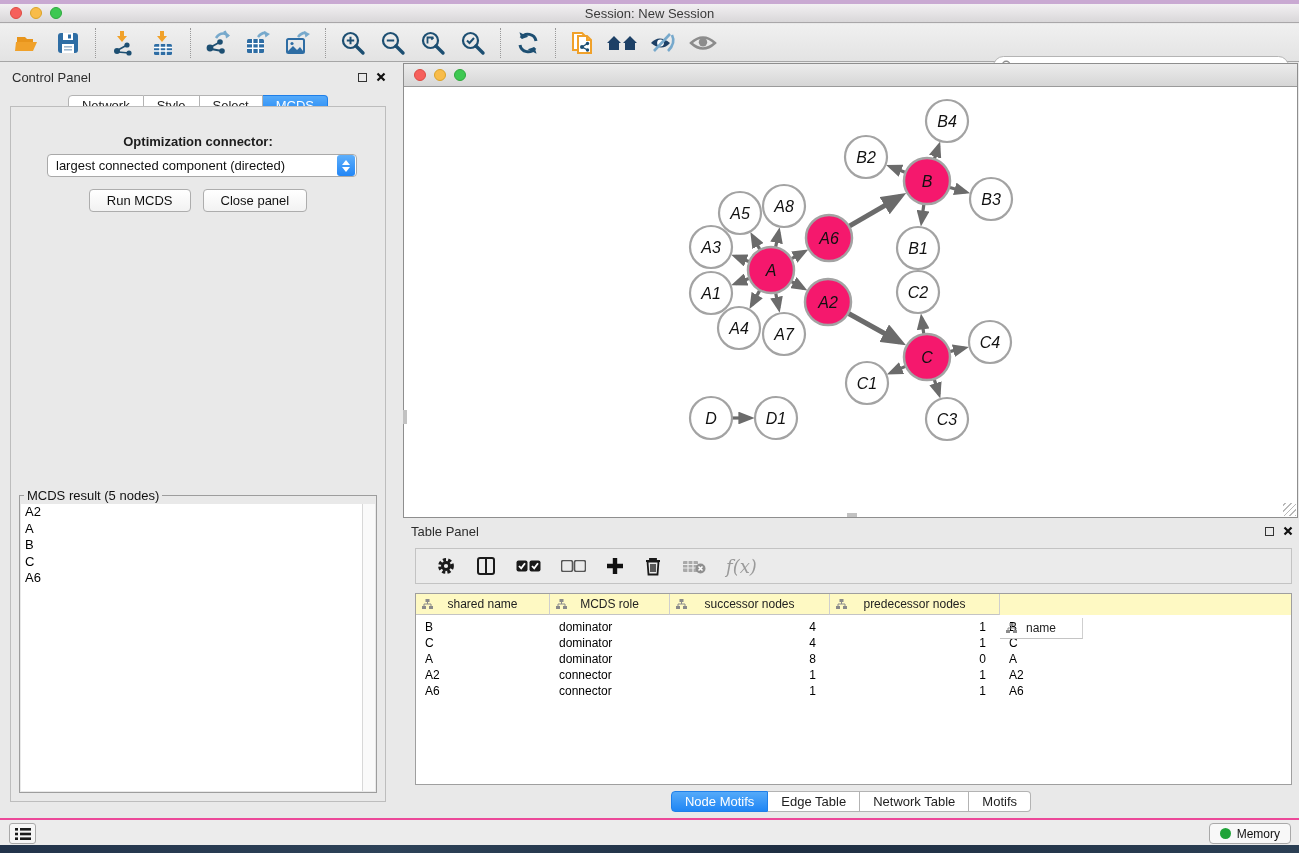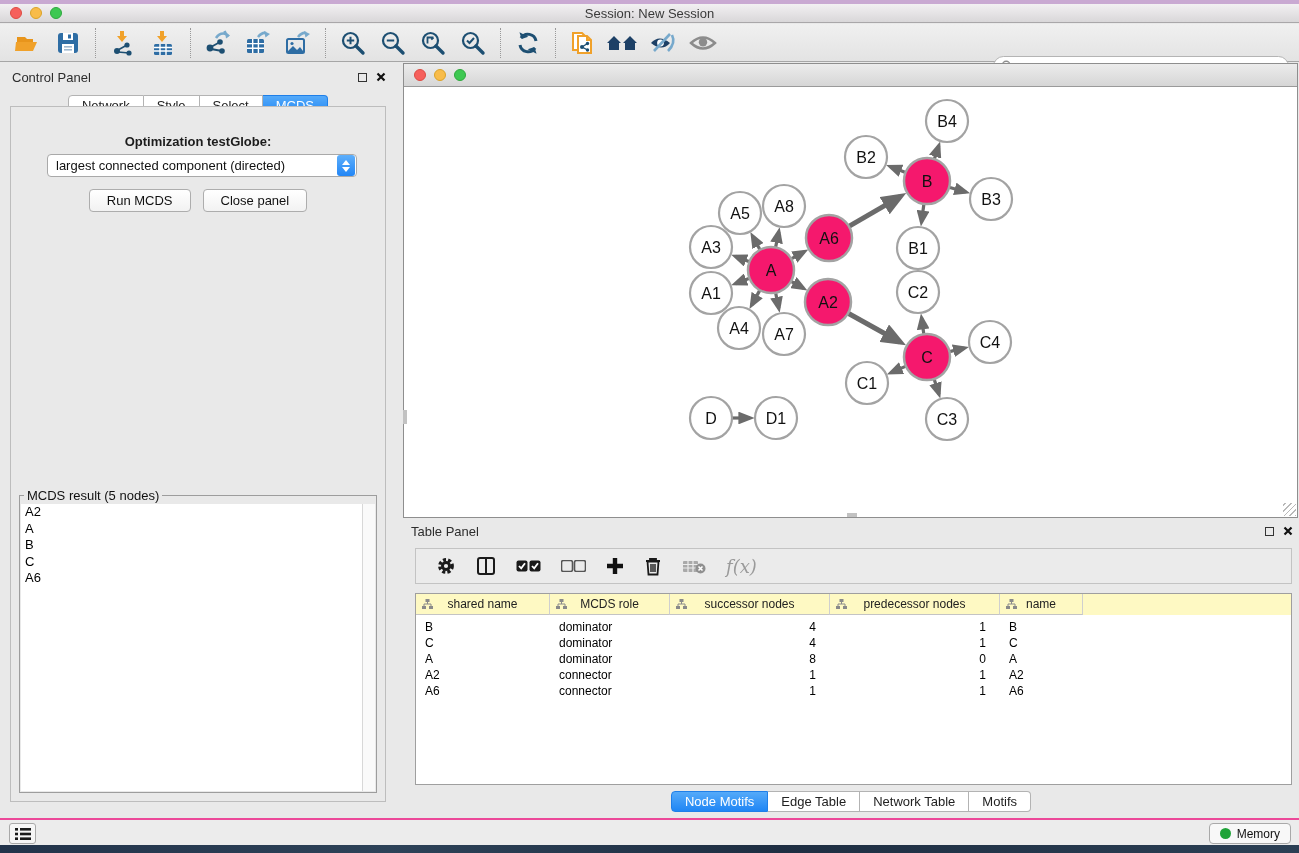--- a/index.html
+++ b/index.html
@@ -66,21 +66,21 @@
   .result-scroll { position:absolute; right:0; top:0; bottom:0; width:13px; background:#fafafa; border-left:1px solid #d8d8d8; }
   .result-item { font-size:13px; line-height:16.5px; padding-left:4px; color:#000; }
 
   
   .netwin { position:absolute; left:403px; top:63px; width:895px; height:455px;
             border:1px solid #8e8e8e; background:#fff; }
   .netwin-titlebar { position:absolute; top:0; left:0; right:0; height:23px;
                      background:linear-gradient(#ececec,#d6d6d6); border-bottom:1px solid #9a9a9a;
                      display:flex; align-items:center; justify-content:center; }
   .netwin-titlebar .wtitle { font-size:13px; color:#2a2a2a;margin-top:44px; }
-  .net-canvas { position:absolute; top:24px; left:0; right:0; bottom:0; background:#fff; }
+  .net-canvas { position:absolute; top:24px; left:0; right:0; bottom:0; background:#fff;font-style:italic; }
   .grip { position:absolute; right:1px; bottom:1px; width:13px; height:13px;
           background:repeating-linear-gradient(315deg, #b9b9b9 0 1px, transparent 1px 4px); }
   .vthumb { position:absolute; left:-1px; top:346px; width:4px; height:14px; background:#c2c2c2; }
   .hthumb { position:absolute; left:443px; bottom:0px; width:10px; height:4px; background:#c2c2c2; }
 
   
   .tpanel { position:absolute; left:403px; top:520px; right:0; bottom:35px; }
   .tp-toolbar { position:absolute; left:12px; right:7px; top:28px; height:36px;
                 border:1px solid #c3c3c3; background:#ebebeb; display:flex; align-items:center;
                 gap:20px; padding-left:20px; }
@@ -277,21 +277,21 @@
         <path d="M1.5 1.5 L8.5 8.5 M8.5 1.5 L1.5 8.5" stroke="#111" stroke-width="2.2"></path>
       </svg>
     </div>
     <div class="seg-row">
         <div class="seg-tab">Network</div>
         <div class="seg-tab">Style</div>
         <div class="seg-tab">Select</div>
         <div class="seg-tab active">MCDS</div>
       </div>
     <div class="cp-box">
-      <div class="opt-label">Optimization testGlobe:</div>
+      <div class="opt-label">Optimization connector:</div>
       <div class="dropdown">
         <span class="dd-text">largest connected component (directed)</span>
         <span class="dd-step">
           <span class="tri-up"></span>
             <span class="tri-dn"></span>
         </span>
       </div>
       <div class="btn-row">
         <div class="mac-btn">Run MCDS</div>
         <div class="mac-btn">Close panel</div>
@@ -526,21 +526,21 @@
           </div>
           <div class="th" style="width: 170px;">
             <svg class="tree-ico" width="11" height="10" viewBox="0 0 11 10">
               <rect x="3.5" y="0" width="4" height="3" fill="#8a8a8a"></rect>
               <rect x="0" y="7" width="4" height="3" fill="#8a8a8a"></rect>
               <rect x="7" y="7" width="4" height="3" fill="#8a8a8a"></rect>
               <path d="M5.5 3 v2 M2 7 V5 h7 v2" stroke="#8a8a8a" fill="none"></path>
             </svg>
             <span>predecessor nodes</span>
           </div>
-          <div class="th" style="width: 83px;">
+          <div class="th" style="width: 83px; margin-top: 24px;">
             <svg class="tree-ico" width="11" height="10" viewBox="0 0 11 10">
               <rect x="3.5" y="0" width="4" height="3" fill="#8a8a8a"></rect>
               <rect x="0" y="7" width="4" height="3" fill="#8a8a8a"></rect>
               <rect x="7" y="7" width="4" height="3" fill="#8a8a8a"></rect>
               <path d="M5.5 3 v2 M2 7 V5 h7 v2" stroke="#8a8a8a" fill="none"></path>
             </svg>
             <span>name</span>
           </div>
         </div>
       <div>

